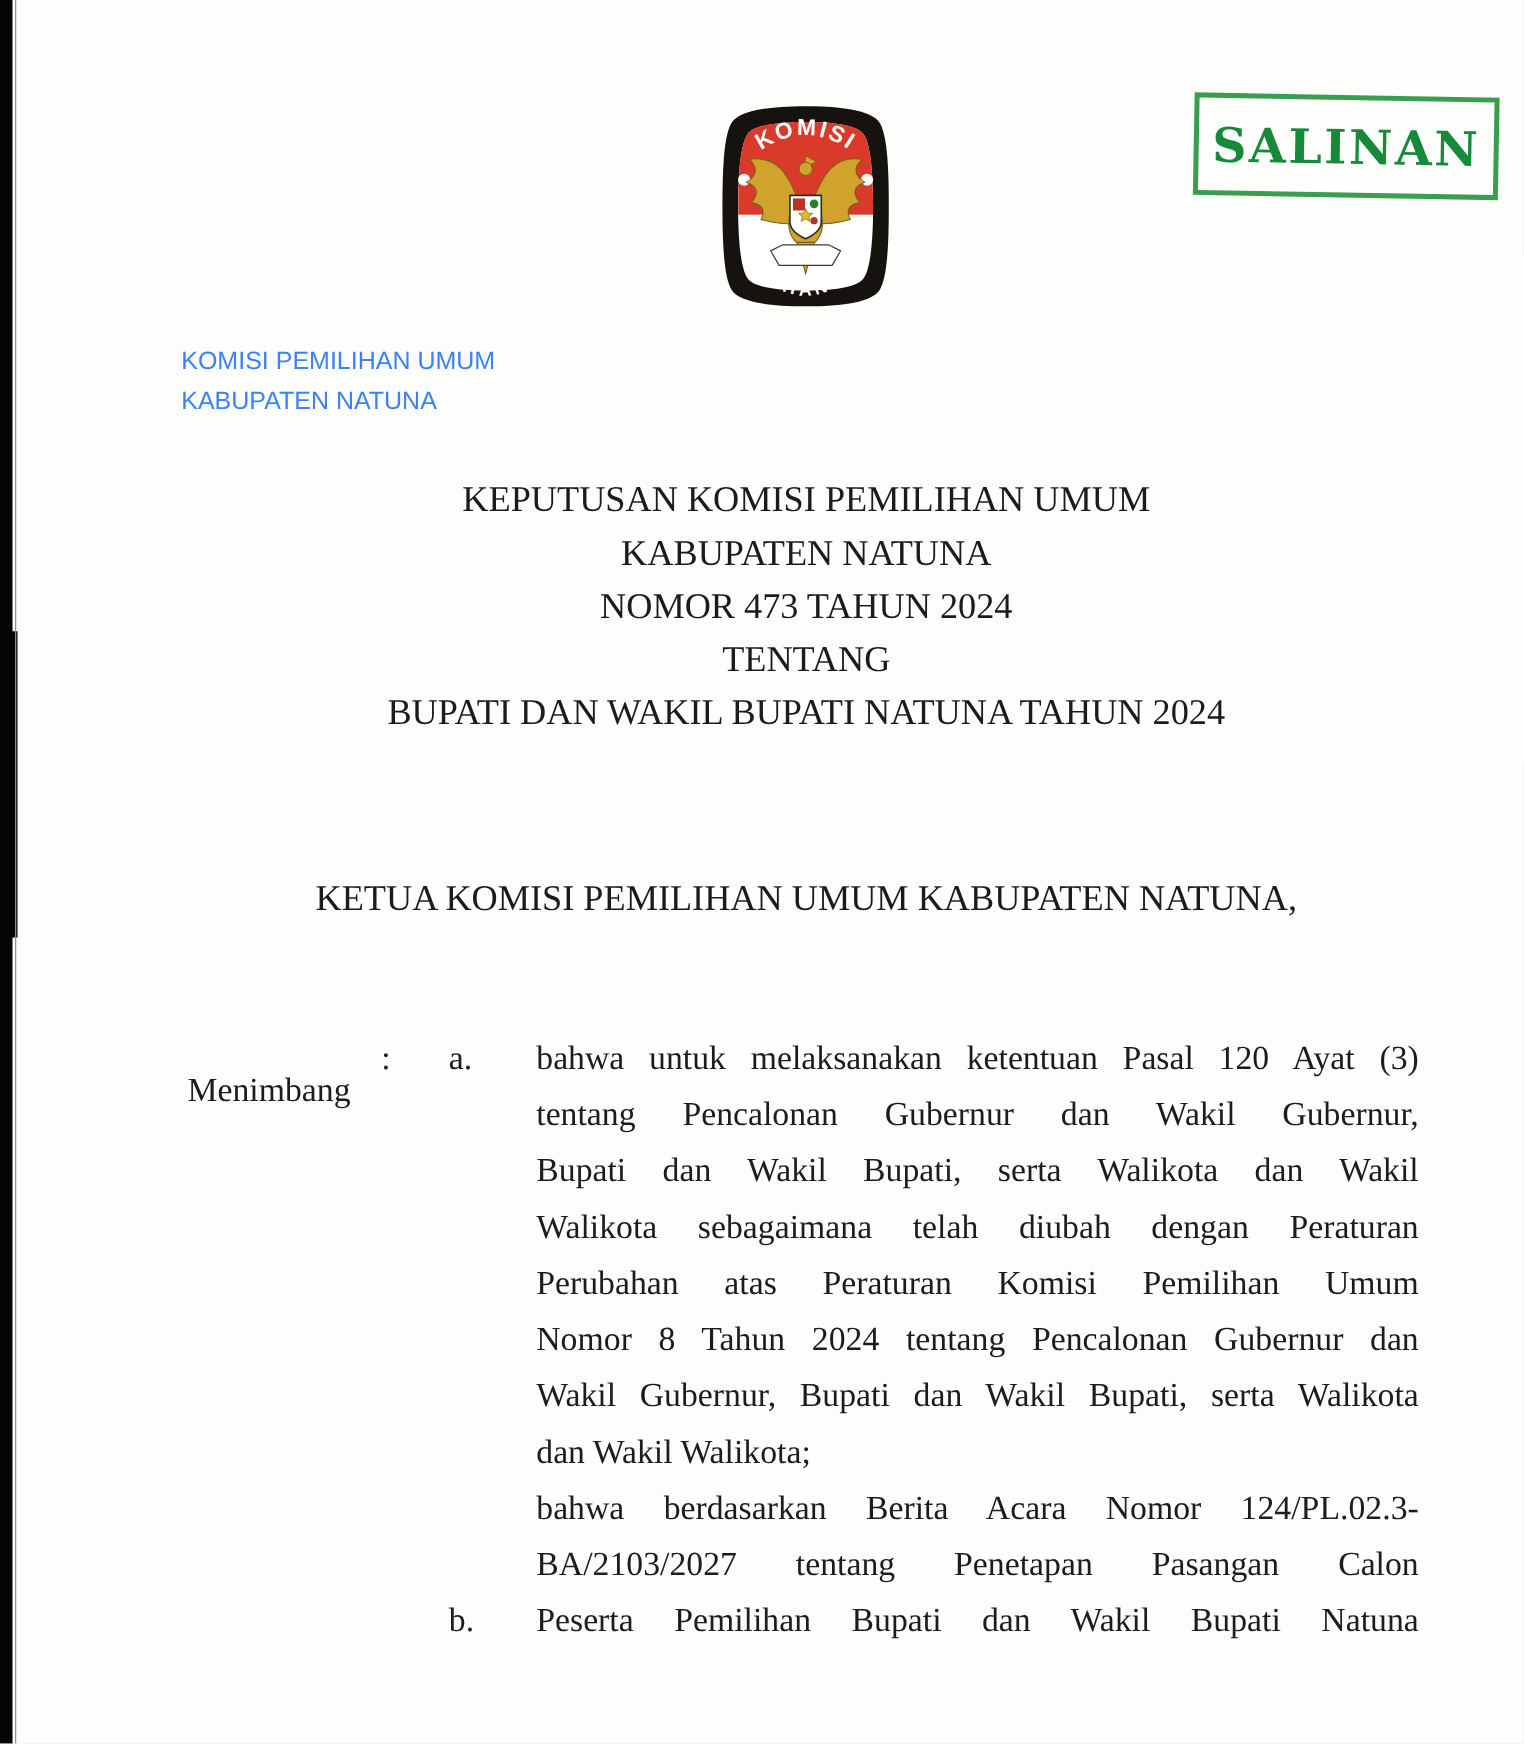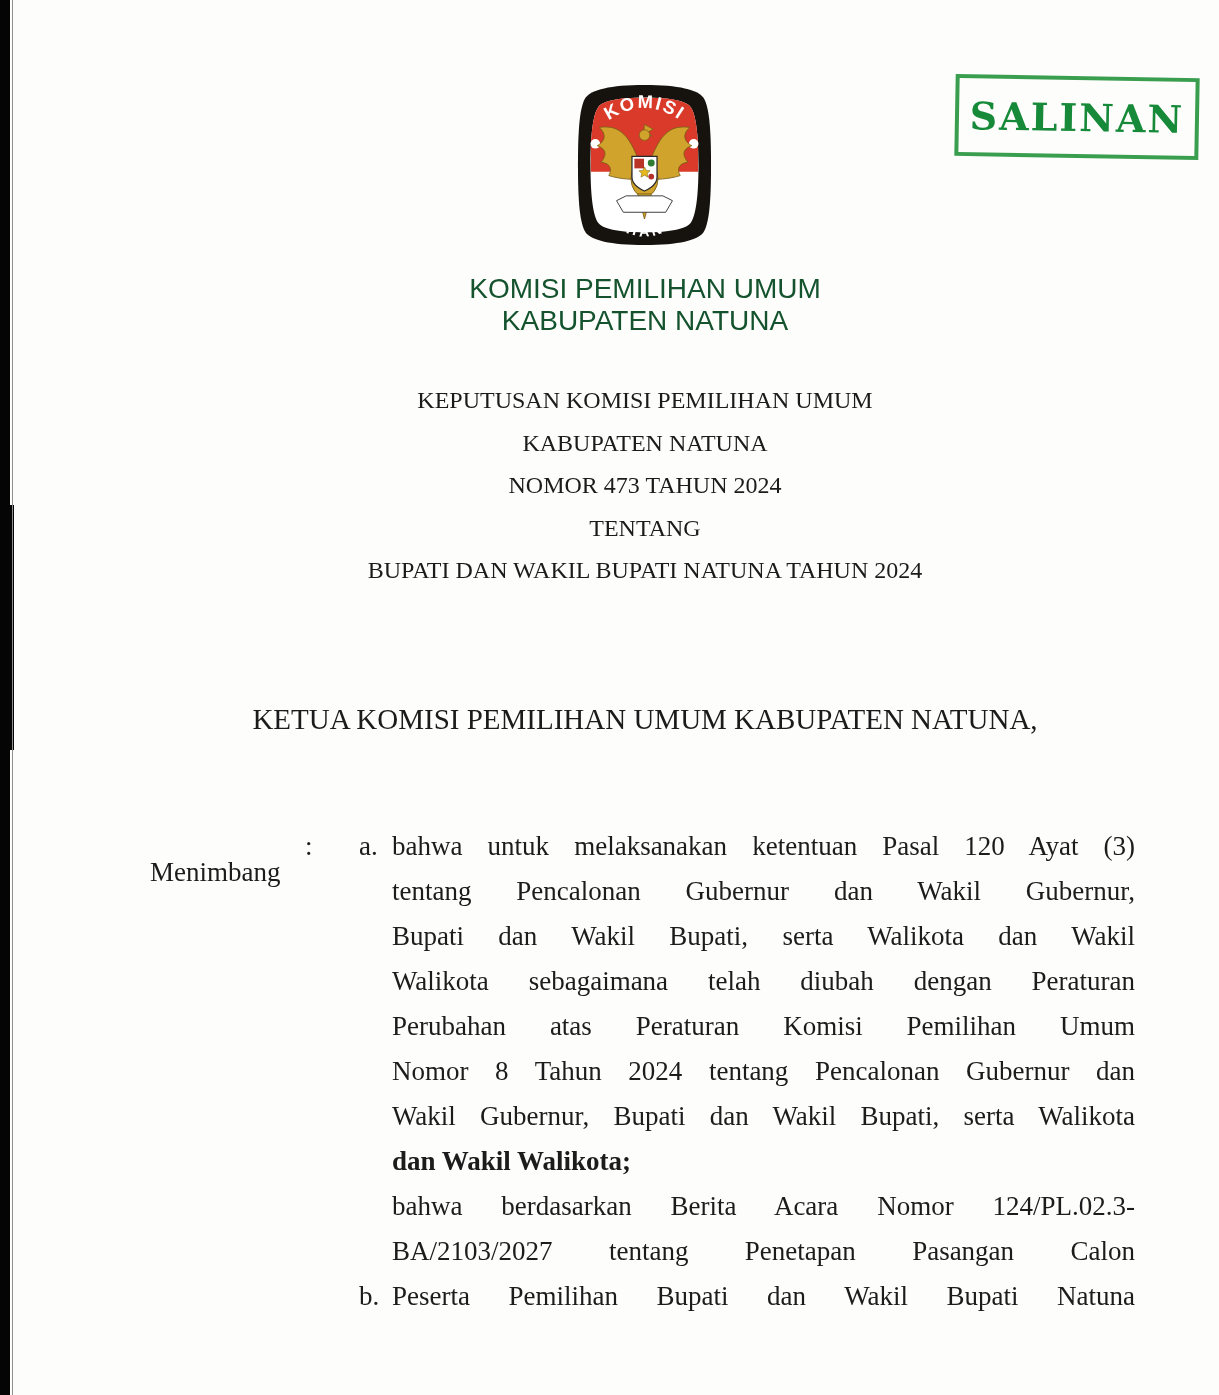--- a/index.html
+++ b/index.html
@@ -23,45 +23,45 @@
   .stamp span{
     font-family:"DejaVu Serif",serif;font-weight:bold;font-size:38px;
     letter-spacing:2px;color:#178a3a;
   }
 
   
   .logo{position:absolute;left:577px;top:83px;width:135px;height:164px;}
 
   
   .org-header{
-    position:absolute;left:145px;top:273px;width:1000px;text-align:center;
-    font-family:"Liberation Sans",sans-serif;font-size:28px;line-height:32px;
-    color:#14532d;letter-spacing:0px;
+    position:absolute;left:145px;top:273px;width:1000px;
+    font-family:"Liberation Sans",sans-serif;font-size:20px;line-height:32px;
+    color:#3b82f6;letter-spacing:0px;
   }
 
   
   .doc-title{
     position:absolute;left:110px;top:379px;width:1070px;text-align:center;
-    font-size:24px;line-height:42.6px;color:#1b1b1b;
+    font-size:29px;line-height:42.6px;color:#1b1b1b;
   }
 
   .salutation{
     position:absolute;left:110px;top:675px;width:1070px;text-align:center;
     font-size:29px;color:#1b1b1b;margin-top:28px;
   }
 
   
   .menimbang-label{position:absolute;left:150px;top:824px;height:45px;line-height:45px;font-size:27px;margin-top:26px;}
   .menimbang-colon{position:absolute;left:305px;top:824px;height:45px;line-height:45px;font-size:27px;}
   .text-col{position:absolute;left:392px;top:824px;width:743px;}
   .bline{
     height:45px;line-height:45px;font-size:27px;overflow:hidden;
-    text-align:justify;text-align-last:justify;white-space:normal;color:#1c1c1c;
+    text-align:justify;text-align-last:justify;white-space:normal;color:#1c1c1c;margin-left:37px;
   }
-  .bline.noJust{text-align:left;text-align-last:left;font-weight:bold;}
+  .bline.noJust{text-align:left;text-align-last:left;}
   .marker{position:absolute;left:-33px;width:33px;height:45px;line-height:45px;font-size:27px;text-align:left;}
   .marker.m-b{top:450px;}
 </style>
 </head>
 <body>
 
 <div class="page">
 
   <div class="scan-edge"></div>
   <div class="scan-edge-wide"></div>

